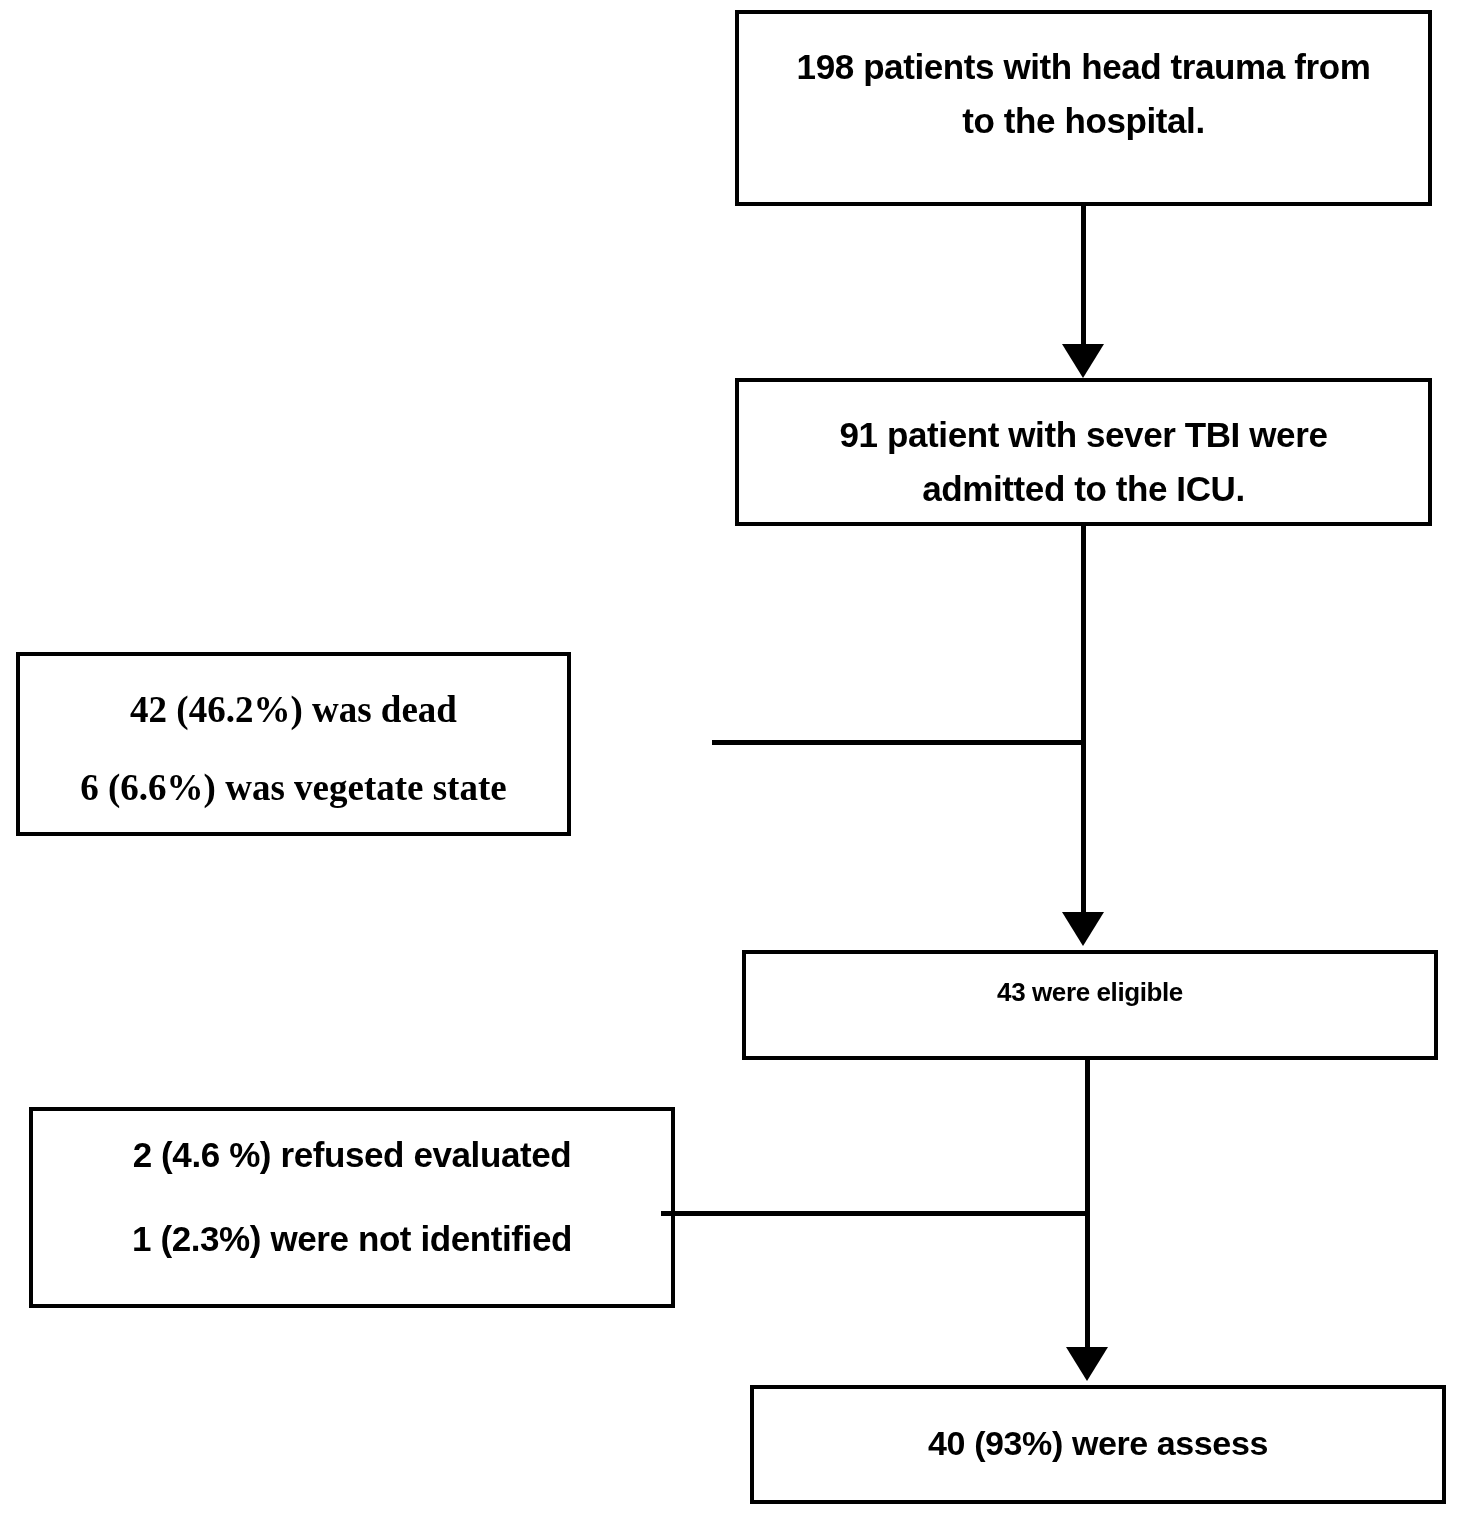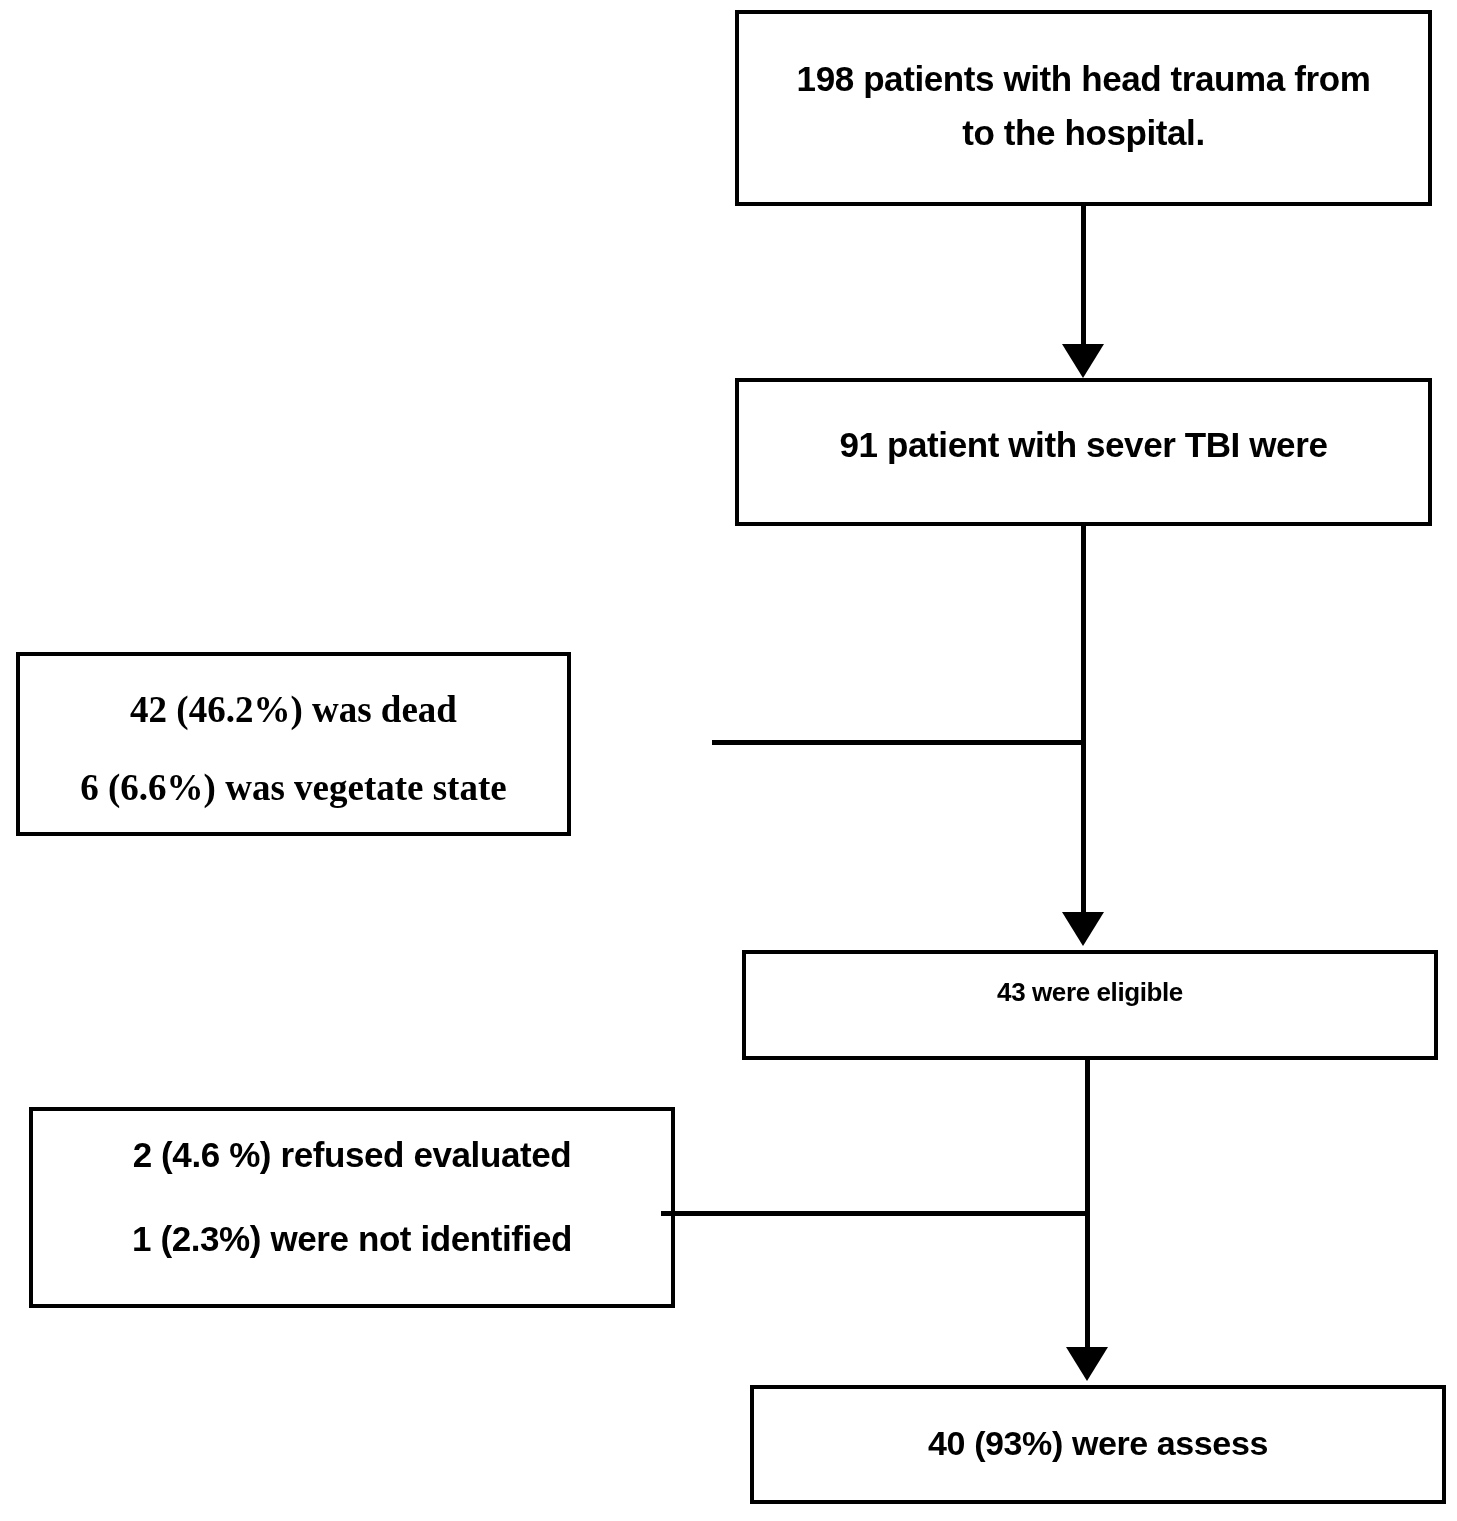--- a/index.html
+++ b/index.html
@@ -44,28 +44,28 @@
   }
   
   .serif .line {
     font-family: "Liberation Serif", "DejaVu Serif", serif;
   }
 
   
   #node-admitted {
     left: 735px;  top: 10px;   width: 697px;  height: 196px;
     justify-content: flex-start;
-    padding-top: 38px;
+    padding-top: 26px;
   }
   #node-admitted .line { font-size: 35px; line-height: 54px; }
 
   #node-icu {
     left: 735px;  top: 378px;  width: 697px;  height: 148px;
     justify-content: flex-start;
-    padding-top: 36px;
+    padding-top: 26px;
   }
   #node-icu .line { font-size: 35px; line-height: 54px; }
 
   #node-excluded-1 {
     left: 16px;   top: 652px;  width: 555px;  height: 184px;
     justify-content: flex-start;
     padding-top: 32px;
   }
   #node-excluded-1 .line { font-size: 37px; line-height: 44px; }
   #node-excluded-1 .gap { height: 34px; }
@@ -139,20 +139,21 @@
   <div class="node sans" id="node-admitted">
     <span class="line">198 patients with head trauma from</span>
     <span class="line">to the hospital.</span>
   </div>
 
   <div class="vline" id="conn-a-v"></div>
   <div class="arrowhead" id="conn-a-arrow"></div>
 
   <div class="node sans" id="node-icu">
     <span class="line">91 patient with sever TBI were</span>
+    <span class="line">admitted to the ICU.</span>
   </div>
 
   <div class="vline" id="conn-b-v"></div>
   <div class="arrowhead" id="conn-b-arrow"></div>
 
   <div class="node serif" id="node-excluded-1">
     <span class="line">42 (46.2%) was dead</span>
     <span class="gap"></span>
     <span class="line">6 (6.6%) was vegetate state</span>
   </div>

